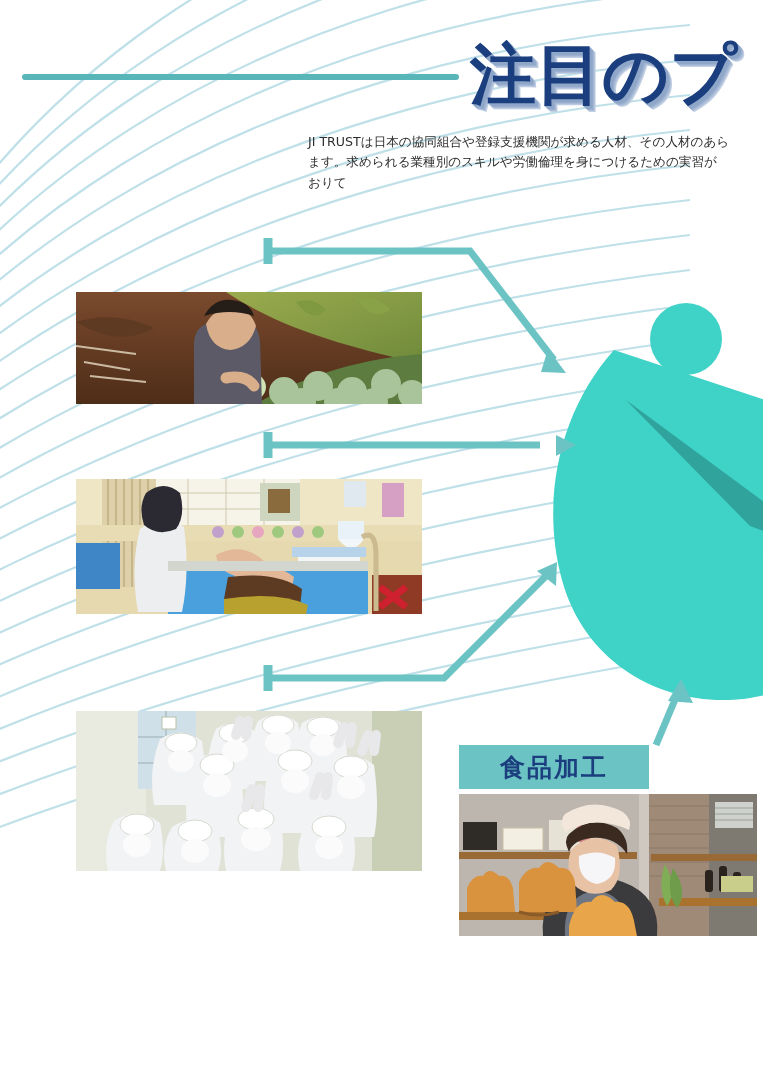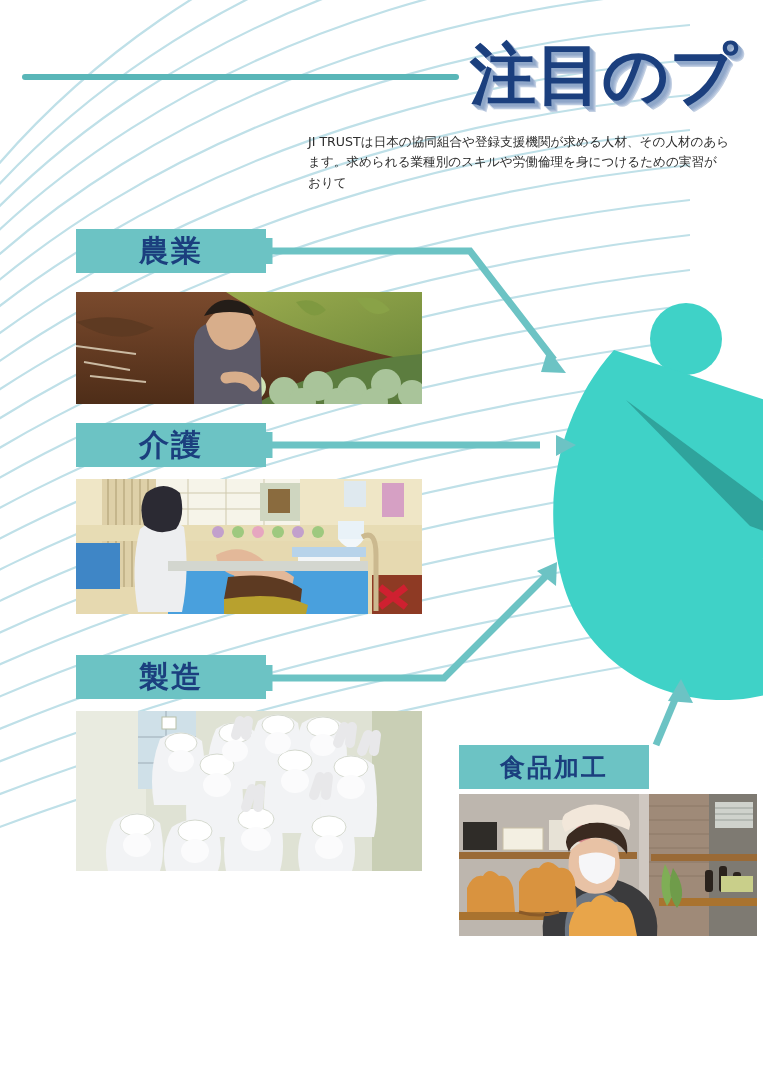--- a/index.html
+++ b/index.html
@@ -205,21 +205,20 @@
       <path d="M 268 665 L 268 691" stroke-width="9"></path>
     </g>
     <g fill="#6cc3c4">
       <polygon points="548,349 566,373 541,372"></polygon>
       <polygon points="556,435 556,456 576,445"></polygon>
       <polygon points="557,562 556,586 537,571"></polygon>
       <polygon points="681,679 693,703 668,701"></polygon>
     </g>
   </svg>
 
-  <div class="badge badge-nogyo">農業</div>
 
   <div class="photo photo-agri">
     <svg viewBox="0 0 346 112" preserveAspectRatio="none" xmlns="http://www.w3.org/2000/svg">
       <defs>
         <linearGradient id="soilG" x1="0" y1="0" x2="0" y2="1">
           <stop offset="0" stop-color="#7a4a2d"></stop>
             <stop offset="1" stop-color="#4e2d18"></stop>
         </linearGradient>
         <linearGradient id="fieldG" x1="0" y1="0" x2="1" y2="1">
           <stop offset="0" stop-color="#9bab4e"></stop>
@@ -244,21 +243,20 @@
           <circle cx="298" cy="110" r="14"></circle>
       </g>
       <ellipse cx="170" cy="95" rx="20" ry="16" fill="#cfe3b5"></ellipse>
       <path d="M 118 112 L 118 52 q 0 -18 18 -22 l 26 -5 q 20 3 22 24 l 2 63 Z" fill="#5d5a68"></path>
       <path d="M 130 32 q 8 -16 26 -16 q 18 0 24 18 q -6 22 -26 24 q -20 -2 -24 -26 Z" fill="#d8ae8b"></path>
       <path d="M 128 24 q 10 -18 28 -16 q 18 2 22 16 q -24 -8 -50 0 Z" fill="#241d18"></path>
       <path d="M 150 86 q 20 -4 28 8" stroke="#d8ae8b" stroke-width="11" fill="none" stroke-linecap="round"></path>
     </svg>
   </div>
 
-  <div class="badge badge-kaigo">介護</div>
 
   <div class="photo photo-care">
     <svg viewBox="0 0 346 135" preserveAspectRatio="none" xmlns="http://www.w3.org/2000/svg">
       <rect width="346" height="135" fill="#e6d9b0"></rect>
       <rect x="0" y="0" width="346" height="52" fill="#efe6c6"></rect>
       <rect x="74" y="0" width="150" height="46" fill="#f6f4e9"></rect>
       <g stroke="#cfc9ad" stroke-width="1">
         <path d="M 74 14 H 224 M 74 30 H 224 M 112 0 V 46 M 150 0 V 46 M 188 0 V 46"></path>
       </g>
       <rect x="184" y="4" width="40" height="38" fill="#cfd6c0"></rect>
@@ -290,21 +288,20 @@
       <path d="M 148 120 q 54 -8 84 6 l -2 9 H 148 Z" fill="#b8a12e"></path>
       <path d="M 64 50 q 22 -18 44 -2 q 6 46 -2 85 H 62 q -8 -46 2 -83 Z" fill="#edeef0"></path>
       <path d="M 70 14 q 18 -14 34 0 q 6 22 -4 36 q -18 8 -32 -4 q -6 -18 2 -32 Z" fill="#2b2a33"></path>
       <rect x="296" y="96" width="50" height="39" fill="#8e3a24"></rect>
       <path d="M 304 108 L 330 128 M 330 108 L 304 128" stroke="#cf2030" stroke-width="7"></path>
       <rect x="92" y="82" width="200" height="10" fill="#d3d6cf"></rect>
       <path d="M 286 58 q 14 -8 14 18 v 56" stroke="#cbb98f" stroke-width="5" fill="none"></path>
     </svg>
   </div>
 
-  <div class="badge badge-seizo">製造</div>
 
   <div class="photo photo-manu">
     <svg viewBox="0 0 346 160" preserveAspectRatio="none" xmlns="http://www.w3.org/2000/svg">
       <rect width="346" height="160" fill="#dfe2d4"></rect>
       <rect x="0" y="0" width="70" height="160" fill="#e9ebe0"></rect>
       <rect x="296" y="0" width="50" height="160" fill="#c9cfb5"></rect>
       <rect x="62" y="0" width="58" height="78" fill="#cfe0e8"></rect>
       <g stroke="#aebdc6" stroke-width="1.5">
         <path d="M 62 26 H 120 M 62 52 H 120 M 90 0 V 78"></path>
       </g>

